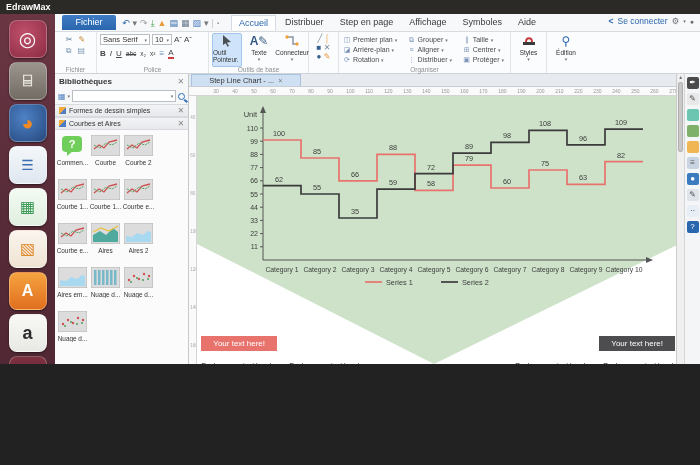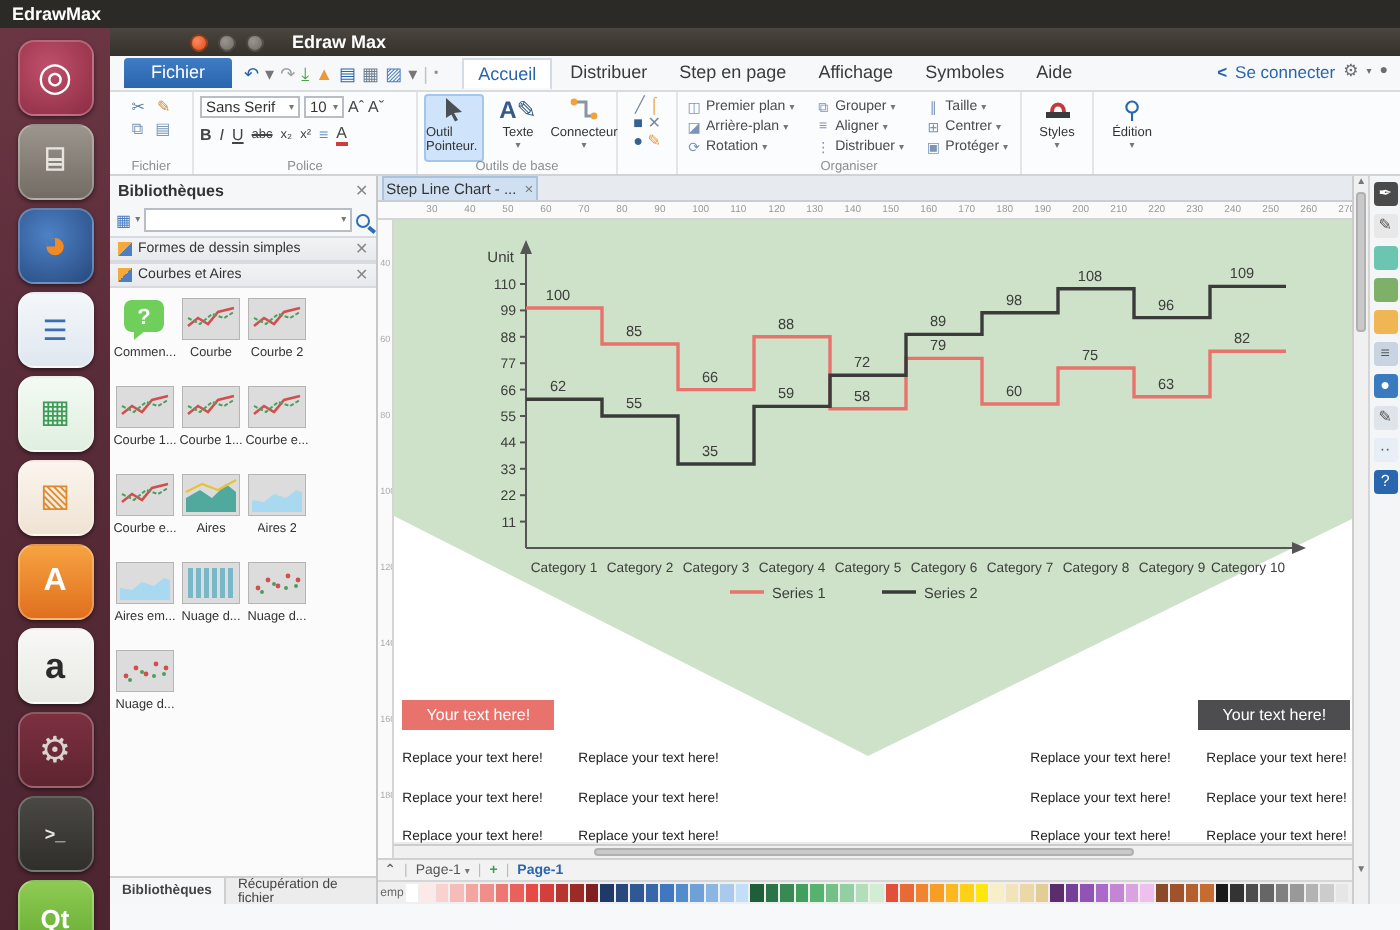--- a/index.html
+++ b/index.html
@@ -1,17 +1,17 @@
 <!DOCTYPE html>
 <html><head>
 <meta charset="utf-8">
 <style>
   html,body{margin:0;padding:0;background:#222;}
   *{box-sizing:border-box;font-family:"Liberation Sans","DejaVu Sans",sans-serif;}
-  .screen{position:relative;width:700px;height:465px;overflow:hidden;background:#d8d4cf;}
+  .screen{position:relative;width:700px;height:364px;overflow:hidden;background:#d8d4cf;}
 
   
   .menubar{position:absolute;left:0;top:0;width:700px;height:14px;background:#2c2a26;color:#fff;
     font-size:9px;font-weight:bold;line-height:14px;padding-left:6px;}
 
   
   .launcher{position:absolute;left:0;top:14px;width:55px;height:451px;
     background:linear-gradient(180deg,#6b3644 0%,#592c39 40%,#4c2531 100%);padding-top:3px;}
   .tile{position:relative;width:38px;height:38px;margin:3px auto 4px auto;border-radius:8px;
     border:1px solid rgba(255,255,255,.25);box-shadow:0 1px 2px rgba(0,0,0,.5);
@@ -72,21 +72,21 @@
   .thumbbox{width:29px;height:21px;margin-top:3px;display:flex;align-items:center;justify-content:center;}
   .liblabel{font-size:6.4px;color:#333;margin-top:3px;max-width:32px;overflow:hidden;white-space:nowrap;}
   .libfooter{height:14px;background:#ececec;border-top:1px solid #cfcfcf;display:flex;align-items:center;font-size:6.8px;color:#444;}
   .libfooter div{padding:0 6px;height:100%;display:flex;align-items:center;}
   .libfooter .active{background:#f6f7f8;border-right:1px solid #cfcfcf;font-weight:bold;}
 
   
   .canvascol{width:490px;display:flex;flex-direction:column;}
   .doctabs{height:13px;background:#e7ebf0;border-bottom:1px solid #c9ced4;display:flex;align-items:flex-end;}
   .doctab{height:12px;background:#cfe0f2;border:1px solid #a9c2dd;border-bottom:none;font-size:7.5px;color:#333;
-    display:flex;align-items:center;gap:4px;padding:0 1px;margin-left:2px;}
+    display:flex;align-items:center;gap:4px;padding:0 17px;margin-left:2px;}
   .ruler{height:9px;background:#fafafa;border-bottom:1px solid #d5d5d5;position:relative;overflow:hidden;
     font-size:5px;color:#999;}
   .ruler span{position:absolute;top:1px;}
   .canvas{flex:1;position:relative;background:#ececec;overflow:hidden;}
   .vruler{position:absolute;left:0;top:0;bottom:0;width:8px;background:#fafafa;border-right:1px solid #d5d5d5;
     font-size:4.5px;color:#aaa;overflow:hidden;}
   .vruler span{position:absolute;left:1px;}
   .page{position:absolute;left:8px;top:0;width:482px;height:311px;background:#fff;}
   .chev{position:absolute;left:0;top:0;}
   .chartwrap{position:absolute;left:28px;top:4px;}
@@ -154,26 +154,20 @@
       <div class="tile" style="background:linear-gradient(180deg,#4a4844,#302e2a)">
         <span class="glyph" style="color:#e8e8e8;font-size:9px">&gt;_</span>
       </div>
       <div class="tile" style="background:linear-gradient(180deg,#8ecb52,#64a832)">
         <span class="glyph" style="color:#fff;font-size:13px">Qt</span>
       </div>
     </div>
 
   <div class="window">
 
-    <div class="titlebar">
-      <span class="wbtn close"></span>
-      <span class="wbtn min"></span>
-      <span class="wbtn max"></span>
-      <span class="wtitle">Edraw Max</span>
-    </div>
 
     <div class="ribbontabs">
       <div class="filebtn">Fichier</div>
       <div class="qa">
         <span style="color:#2a66ad">↶</span>
           <span class="car">▾</span>
         <span style="color:#9aa0a6">↷</span>
         <span style="color:#4c9e4c">⤓</span>
         <span style="color:#e79a3c">▲</span>
         <span style="color:#2a66ad">▤</span>

